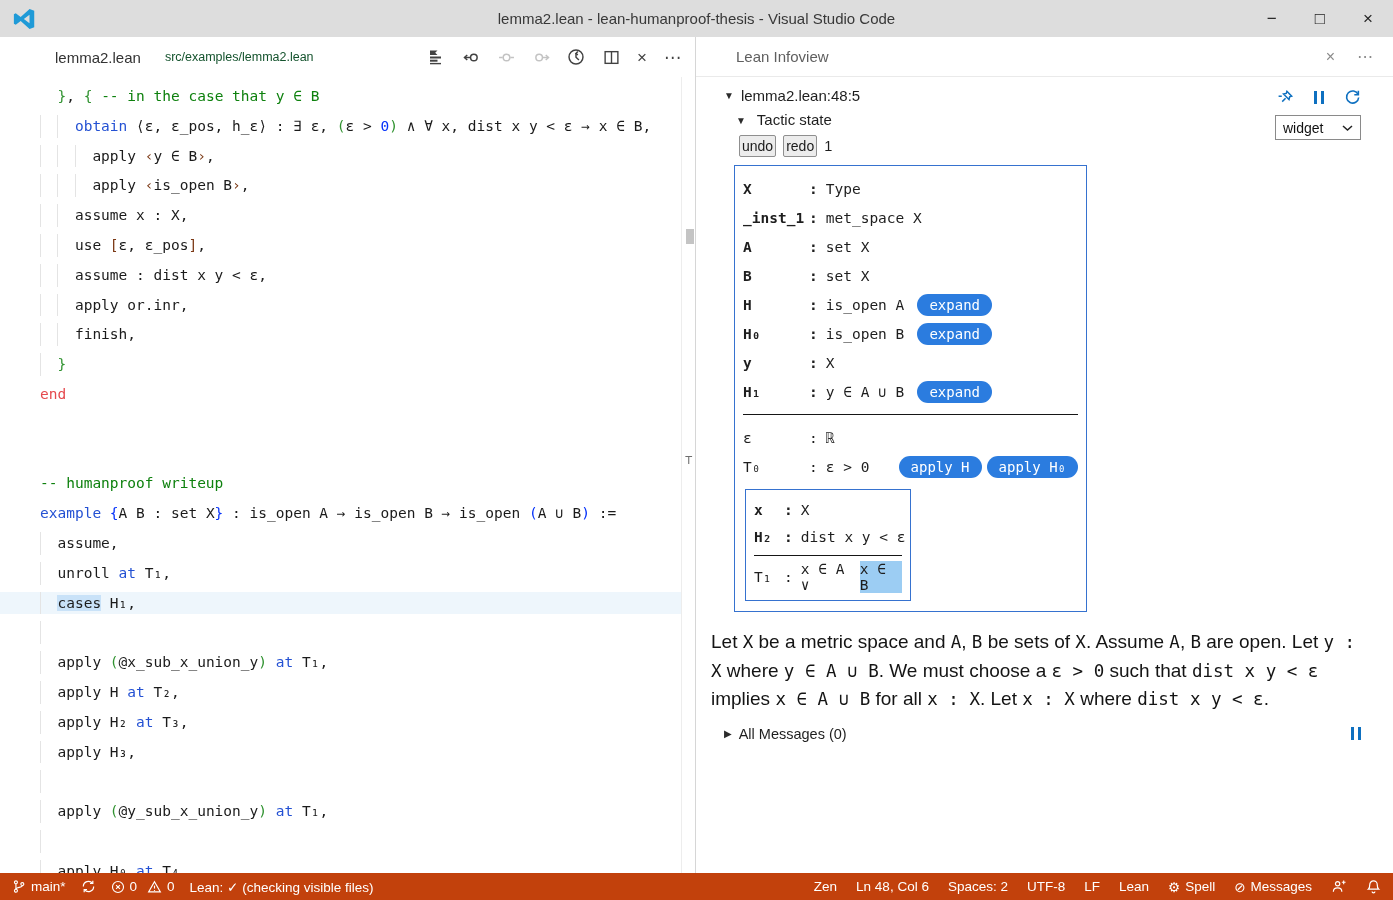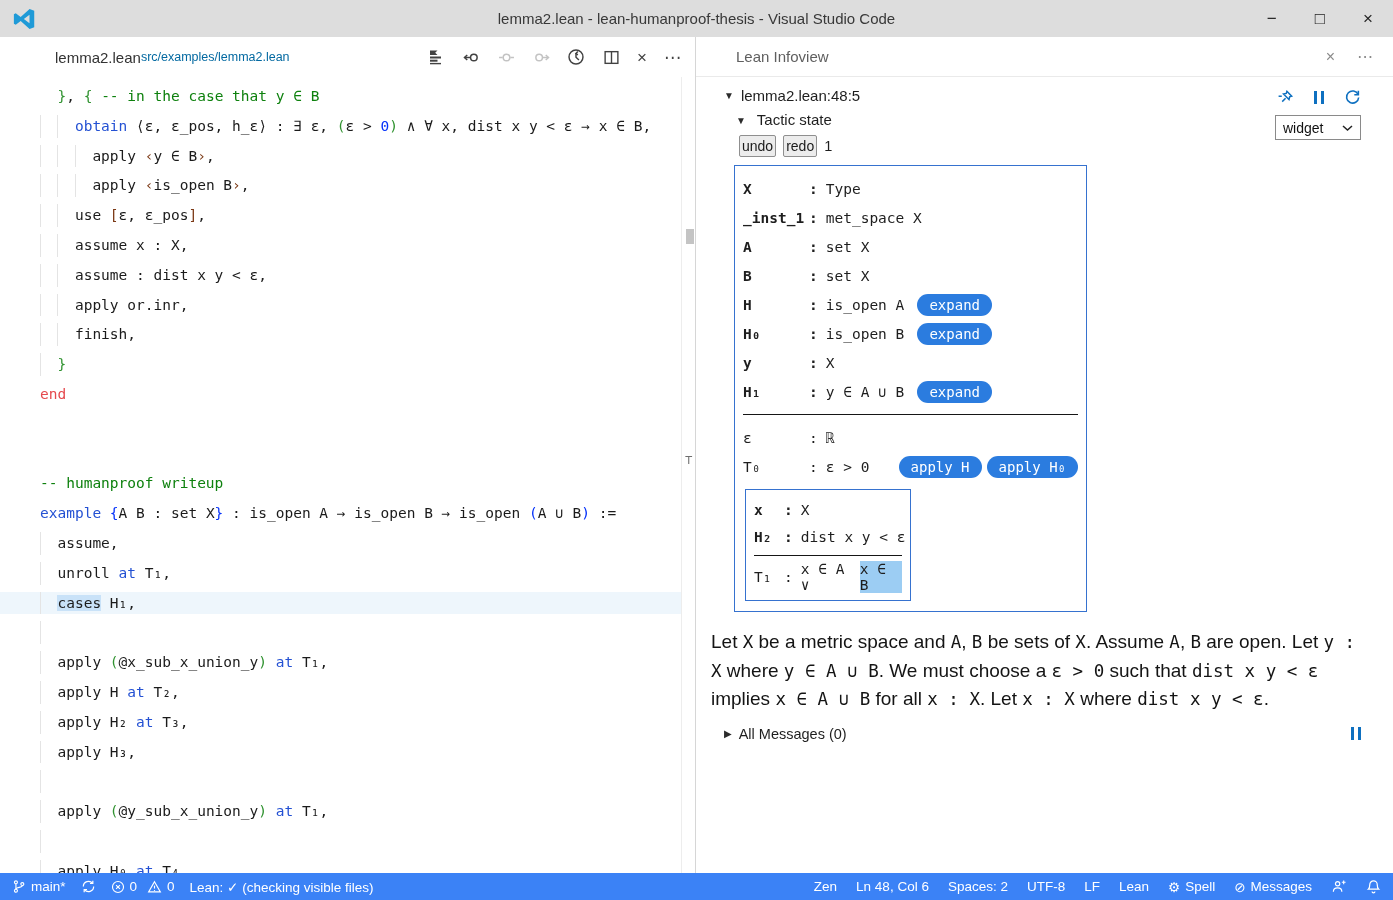--- a/index.html
+++ b/index.html
@@ -15,21 +15,21 @@
   .win-controls span { font-size:17px; line-height:1; cursor:default; }
 
   
   .main { flex:1; display:flex; min-height:0; position:relative; }
   .editor-pane { width:696px; flex:0 0 696px; border-right:1px solid #d6d6d6; display:flex; flex-direction:column; position:relative; background:#fff; }
   .infoview-pane { flex:1; display:flex; flex-direction:column; background:#fff; min-width:0; }
 
   
   .editor-header { height:40px; display:flex; align-items:center; padding-left:55px; padding-right:14px; flex:0 0 auto; }
   .editor-header .fname { font-size:15px; color:#333; }
-  .editor-header .fpath { font-size:12.5px; color:#0369a1; margin-left:0; }
+  .editor-header .fpath { font-size:12.5px; color:#14532d; margin-left:24px; }
   .ed-toolbar { margin-left:auto; display:flex; align-items:center; gap:17px; }
   .ed-toolbar .icon { width:18px; height:18px; display:flex; align-items:center; justify-content:center; color:#424242; cursor:pointer; }
   .ed-toolbar .icon.dim { color:#c3c3c3; }
   .ed-toolbar .glyph { font-size:17px; color:#424242; cursor:pointer; line-height:1; }
 
   
   .editor-body { flex:1; position:relative; padding-top:1px; overflow:hidden;
                  font-family:"DejaVu Sans Mono","DejaVu Sans",monospace; font-size:14.5px; }
   .code-line { height:22.8px; line-height:22.8px; white-space:pre; padding-left:40px; position:relative; color:#1b1b1b;margin-top:7px; }
   .code-line.cur { background:#eef6fc; }
@@ -85,21 +85,21 @@
   .sub-box .hname { min-width:30px; }
   .sub-box .hyp-row { min-height:27px; }
   .goal-hl { background:#9ccdf3; }
 
   .writeup { margin:16px 0 0 -13px; width:652px; font-size:19px; line-height:28.5px; color:#141414; }
   .writeup .m { font-family:"DejaVu Sans Mono","DejaVu Sans",monospace; font-size:17.5px; }
   .allmsg-row { margin-top:12px; display:flex; align-items:center; position:relative; font-size:14.5px; }
   .allmsg-row .pause-ic { position:absolute; right:4px; top:1px; }
 
   
-  .statusbar { height:27px; flex:0 0 auto; background:#3b82f6; color:#fff; display:flex; align-items:center; padding:0 12px; font-size:13.5px; }
+  .statusbar { height:27px; flex:0 0 auto; background:#c2410c; color:#fff; display:flex; align-items:center; padding:0 12px; font-size:13.5px; }
   .sb-item { display:flex; align-items:center; gap:5px; white-space:nowrap; cursor:pointer; }
   .sb-left { display:flex; align-items:center; gap:15px; }
   .sb-right { margin-left:auto; display:flex; align-items:center; gap:19px; }
   .sb-ic { display:flex; align-items:center; }
 </style>
 </head>
 <body>
 
 <div class="window">
 
@@ -169,22 +169,22 @@
           <span class="glyph">⋯</span>
         </div>
       </div>
 
       <div class="editor-body">
         <div id="code-area">
             <div class="code-line"><span>  </span><span class="tk-gb">}</span><span>, </span><span class="tk-gb">{</span><span> </span><span class="tk-c">-- in the case that y ∈ B</span></div>
             <div class="code-line"><span class="guide" style="left: 40px;"></span><span class="guide" style="left: 57.46px;"></span><span>    </span><span class="tk-k">obtain</span><span> ⟨ε, ε_pos, h_ε⟩ : ∃ ε, </span><span class="tk-gb">(</span><span>ε &gt; </span><span class="tk-n">0</span><span class="tk-gb">)</span><span> ∧ ∀ x, dist x y &lt; ε → x ∈ B,</span></div>
             <div class="code-line"><span class="guide" style="left: 40px;"></span><span class="guide" style="left: 57.46px;"></span><span class="guide" style="left: 74.92px;"></span><span>      apply </span><span class="tk-nb">‹</span><span>y ∈ B</span><span class="tk-nb">›</span><span>,</span></div>
             <div class="code-line"><span class="guide" style="left: 40px;"></span><span class="guide" style="left: 57.46px;"></span><span class="guide" style="left: 74.92px;"></span><span>      apply </span><span class="tk-nb">‹</span><span>is_open B</span><span class="tk-nb">›</span><span>,</span></div>
+            <div class="code-line"><span class="guide" style="left: 40px;"></span><span class="guide" style="left: 57.46px;"></span><span>    assume x : X,</span></div>
             <div class="code-line"><span class="guide" style="left: 40px;"></span><span class="guide" style="left: 57.46px;"></span><span>    use </span><span class="tk-nb">[</span><span>ε, ε_pos</span><span class="tk-nb">]</span><span>,</span></div>
-            <div class="code-line"><span class="guide" style="left: 40px;"></span><span class="guide" style="left: 57.46px;"></span><span>    assume x : X,</span></div>
             <div class="code-line"><span class="guide" style="left: 40px;"></span><span class="guide" style="left: 57.46px;"></span><span>    assume : dist x y &lt; ε,</span></div>
             <div class="code-line"><span class="guide" style="left: 40px;"></span><span class="guide" style="left: 57.46px;"></span><span>    apply or.inr,</span></div>
             <div class="code-line"><span class="guide" style="left: 40px;"></span><span class="guide" style="left: 57.46px;"></span><span>    finish,</span></div>
             <div class="code-line"><span class="guide" style="left: 40px;"></span><span>  </span><span class="tk-gb">}</span></div>
             <div class="code-line"><span class="tk-r">end</span></div>
             <div class="code-line">&nbsp;</div>
             <div class="code-line">&nbsp;</div>
             <div class="code-line"><span class="tk-c">-- humanproof writeup</span></div>
             <div class="code-line"><span class="tk-k">example</span><span> </span><span class="tk-bb">{</span><span>A B : set X</span><span class="tk-bb">}</span><span> : is_open A → is_open B → is_open </span><span class="tk-bb">(</span><span>A ∪ B</span><span class="tk-bb">)</span><span> :=</span></div>
             <div class="code-line"><span class="guide" style="left: 40px;"></span><span>  assume,</span></div>

